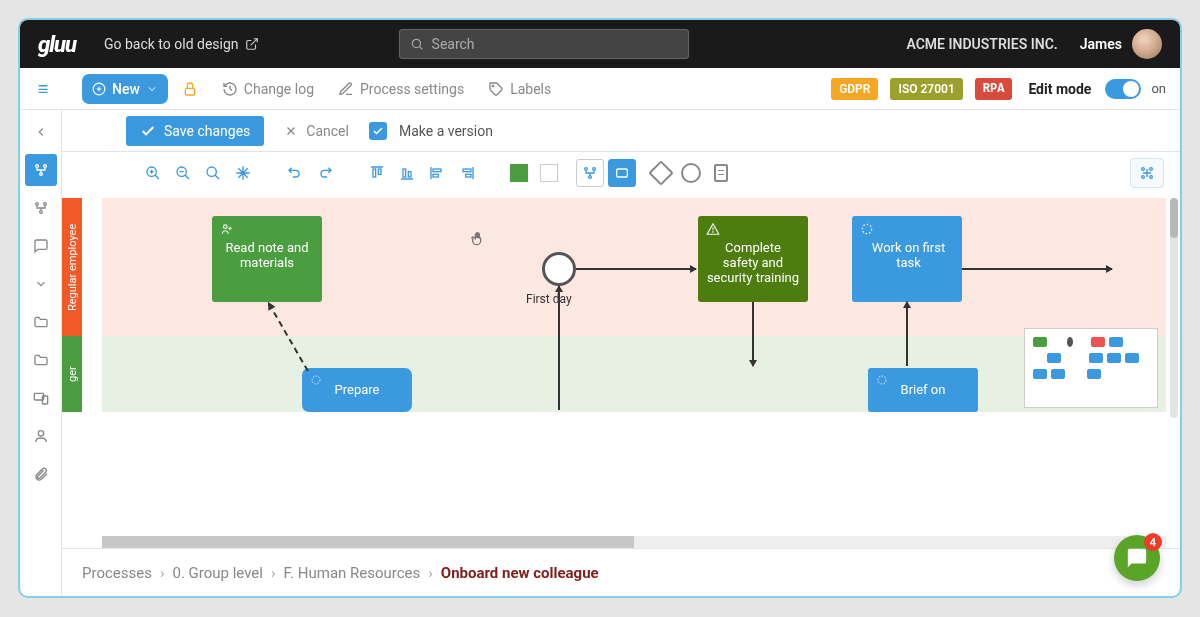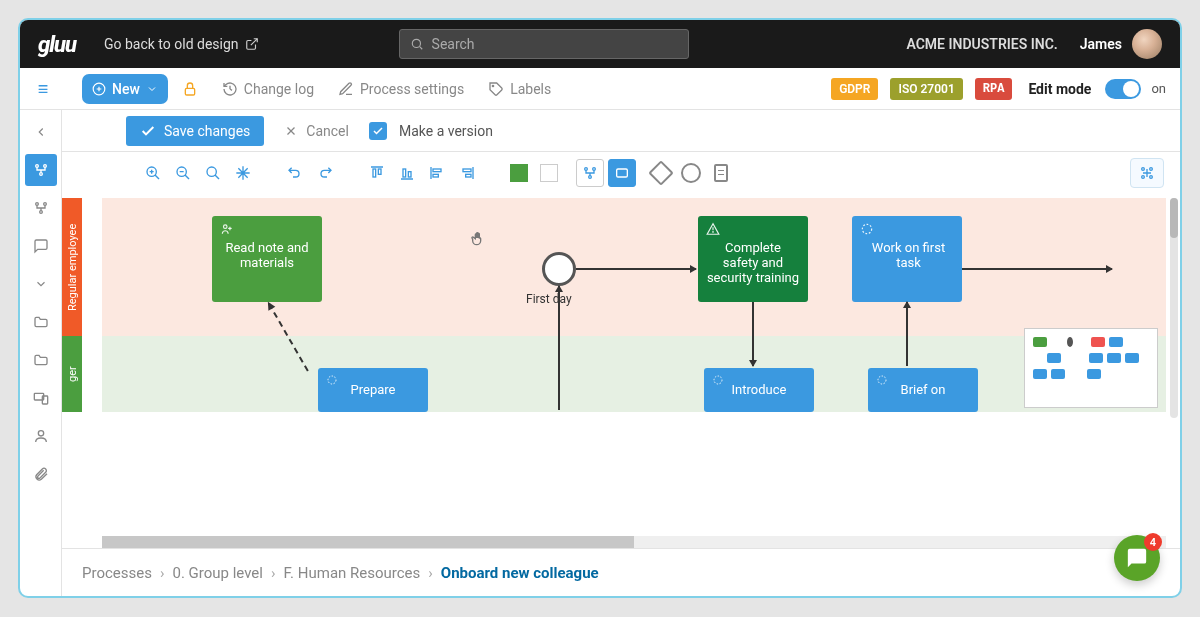--- a/index.html
+++ b/index.html
@@ -286,21 +286,21 @@
   border-radius:3px;
   color:#fff;
   font-size:13px;
   text-align:center;
   padding:24px 8px 8px;
   cursor:pointer;
 }
 .node .refresh-icn { position:absolute; top:6px; left:8px; opacity:0.9; }
 .node.green { background:#4b9e3f; }
 .node.blue { background:#3b99e0;padding-left:11px; }
-.node.red { background:#15803d; }
+.node.red { background:#4d7c0f; }
 .node.small { height:44px; padding:14px 8px 6px;}
 
 .start-circle {
   position:absolute;
   width:34px; height:34px;
   border:3px solid #555;
   border-radius:50%;
   background:#fff;
   cursor:pointer;
 }
@@ -350,21 +350,21 @@
   border-top:1px solid #e3e3e3;
   height:48px;
   display:flex;
   align-items:center;
   padding:0 20px;
   font-size:15px;
   color:#888;
   gap:8px;
 }
 .breadcrumb .sep { color:#aaa;}
-.breadcrumb .last { color:#0369a1; font-weight:700;}
+.breadcrumb .last { color:#7f1d1d; font-weight:700;}
 
 .chat-bubble {
   position:absolute;
   right: 40px; bottom: 36px;
   width:46px; height:46px;
   background:#5aa428;
   border-radius:50%;
   display:flex; align-items:center; justify-content:center;
   box-shadow:0 4px 10px rgba(0,0,0,0.2);
   cursor:pointer;
@@ -687,31 +687,25 @@
           <span>Complete safety and security training</span>
         </div>
 
         <div class="node blue" style="top:22px; left:790px;">
           <svg class="refresh-icn" width="14" height="14" viewBox="0 0 24 24" fill="none" stroke="#fff" stroke-width="2" stroke-dasharray="3 3">
               <circle cx="12" cy="12" r="8"></circle>
             </svg>
           <span>Work on first task</span>
         </div>
 
-        <div class="node blue small" style="top:174px; left:256px;">
+        <div class="node blue small" style="top:174px; left:240px;border-radius:7px;">
           <svg class="refresh-icn" width="12" height="12" viewBox="0 0 24 24" fill="none" stroke="#fff" stroke-width="2" stroke-dasharray="3 3">
               <circle cx="12" cy="12" r="8"></circle>
             </svg>
           <span>Prepare</span>
-        </div>
-        <div class="node blue small" style="top:174px; left:642px;">
-          <svg class="refresh-icn" width="12" height="12" viewBox="0 0 24 24" fill="none" stroke="#fff" stroke-width="2" stroke-dasharray="3 3">
-              <circle cx="12" cy="12" r="8"></circle>
-            </svg>
-          <span>Introduce</span>
         </div>
         <div class="node blue small" style="top:174px; left:806px;">
           <svg class="refresh-icn" width="12" height="12" viewBox="0 0 24 24" fill="none" stroke="#fff" stroke-width="2" stroke-dasharray="3 3">
               <circle cx="12" cy="12" r="8"></circle>
             </svg>
           <span>Brief on</span>
         </div>
 
         <div class="arrow-h" style="top:74px; left:514px; width:120px;"></div>
         <div class="arrow-h" style="top:74px; left:900px; width:150px;"></div>

